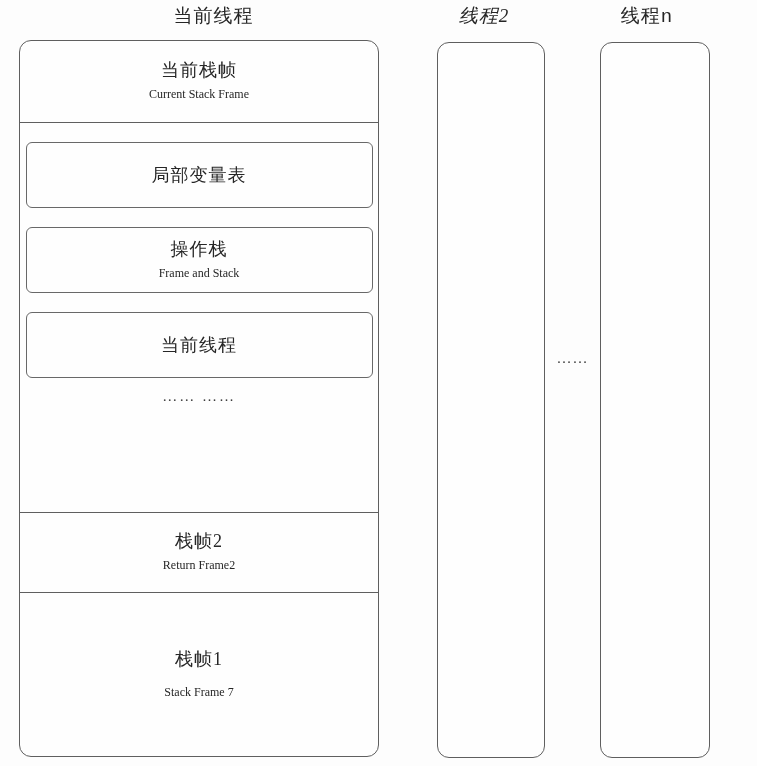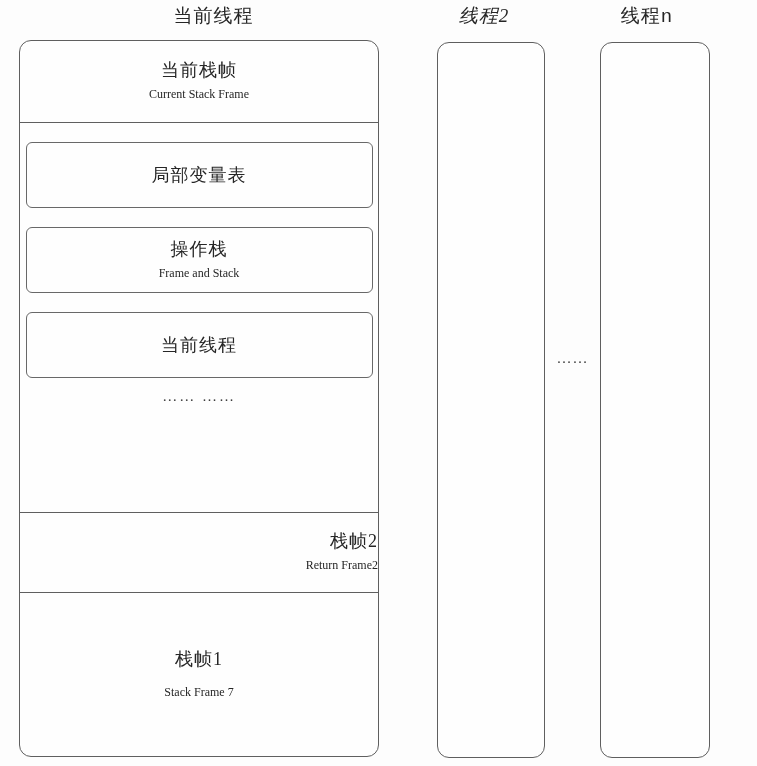--- a/index.html
+++ b/index.html
@@ -50,21 +50,21 @@
     justify-content: center;
     box-sizing: border-box;
     flex: none;
   }
   .sec-current-frame { height: 82px; }
   .sec-parts {
     height: 390px;
     justify-content: flex-start;
   }
   .sec-frame-n { height: 85px; }
-  .sec-frame-2 { height: 80px; align-items: flex-end; }
+  .sec-frame-2 { height: 80px; }
   .sec-frame-1 { flex: 1 1 auto; border-bottom: none; gap: 9px; }
 
   .part-box {
     width: 347px;
     height: 66px;
     margin-top: 19px;
     border: 1.4px solid #686868;
     border-radius: 6px;
     box-sizing: border-box;
     display: flex;

